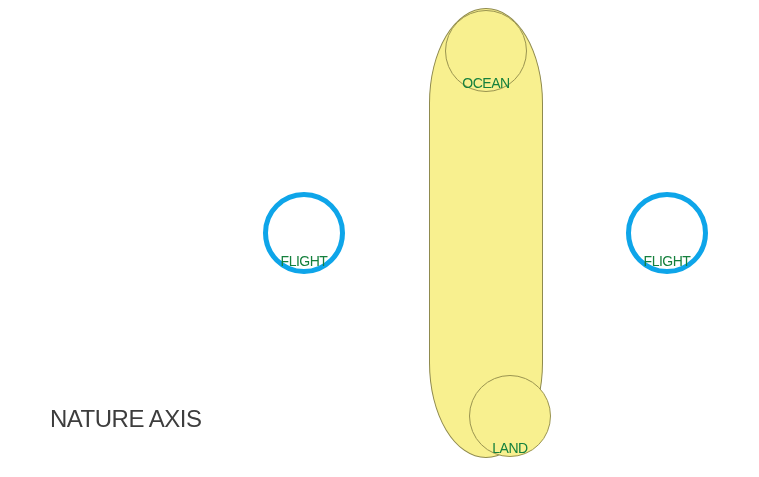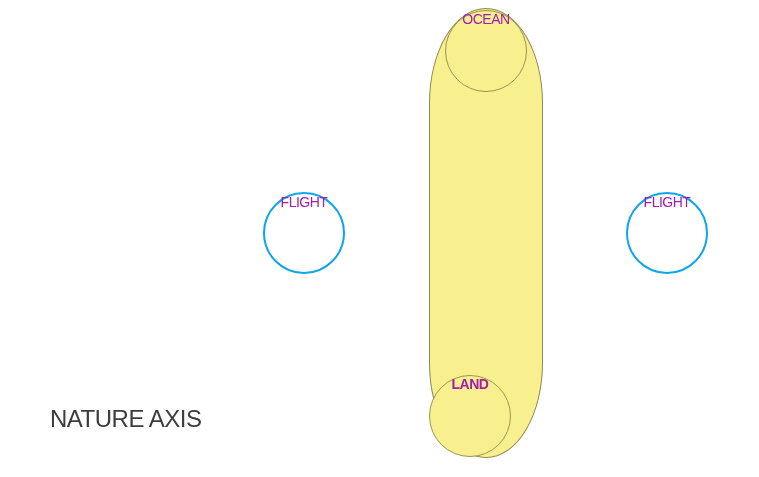--- a/index.html
+++ b/index.html
@@ -2,37 +2,37 @@
 <html><head>
 <meta charset="utf-8">
 <style>
   html, body { margin: 0; padding: 0; background: #ffffff; }
   body { width: 759px; height: 477px; position: relative; overflow: hidden;
          font-family: "Liberation Sans", sans-serif; }
   .pill { position: absolute; left: 429px; top: 8px; width: 114px; height: 450px;
           border-radius: 57px / 95px; background: #f8f08f; border: 1px solid #8f8a4e;
           box-sizing: border-box; }
   .node { position: absolute; width: 82px; height: 82px; border-radius: 50%;
-          box-sizing: border-box; display: flex; align-items: flex-start; justify-content: center;
-          font-size: 14px; letter-spacing: -0.5px; color: #a21caf; }
+          box-sizing: border-box; display: flex; align-items: flex-end; justify-content: center;
+          font-size: 14px; letter-spacing: -0.5px; color: #15803d; }
   .node.yellow { background: #f8f08f; border: 1px solid #9a9450; }
-  .node.white { background: #ffffff; border: 2px solid #0ea5e9; }
+  .node.white { background: #ffffff; border: 5px solid #0ea5e9; }
   .title { position: absolute; left: 50px; top: 405px; font-size: 24px; color: #3d3d3d;
            letter-spacing: -0.5px; }
 </style>
 </head>
 <body>
 
 <div class="pill"></div>
 
 <div class="node yellow" style="left:445px; top:10px;">
   <span>OCEAN</span>
 </div>
 
-<div class="node yellow" style="left:429px; top:375px;font-weight:bold;">
+<div class="node yellow" style="left:469px; top:375px;">
   <span>LAND</span>
 </div>
 
 <div class="node white" style="left:263px; top:192px;">
   <span>FLIGHT</span>
 </div>
 
 <div class="node white" style="left:626px; top:192px;">
   <span>FLIGHT</span>
 </div>

